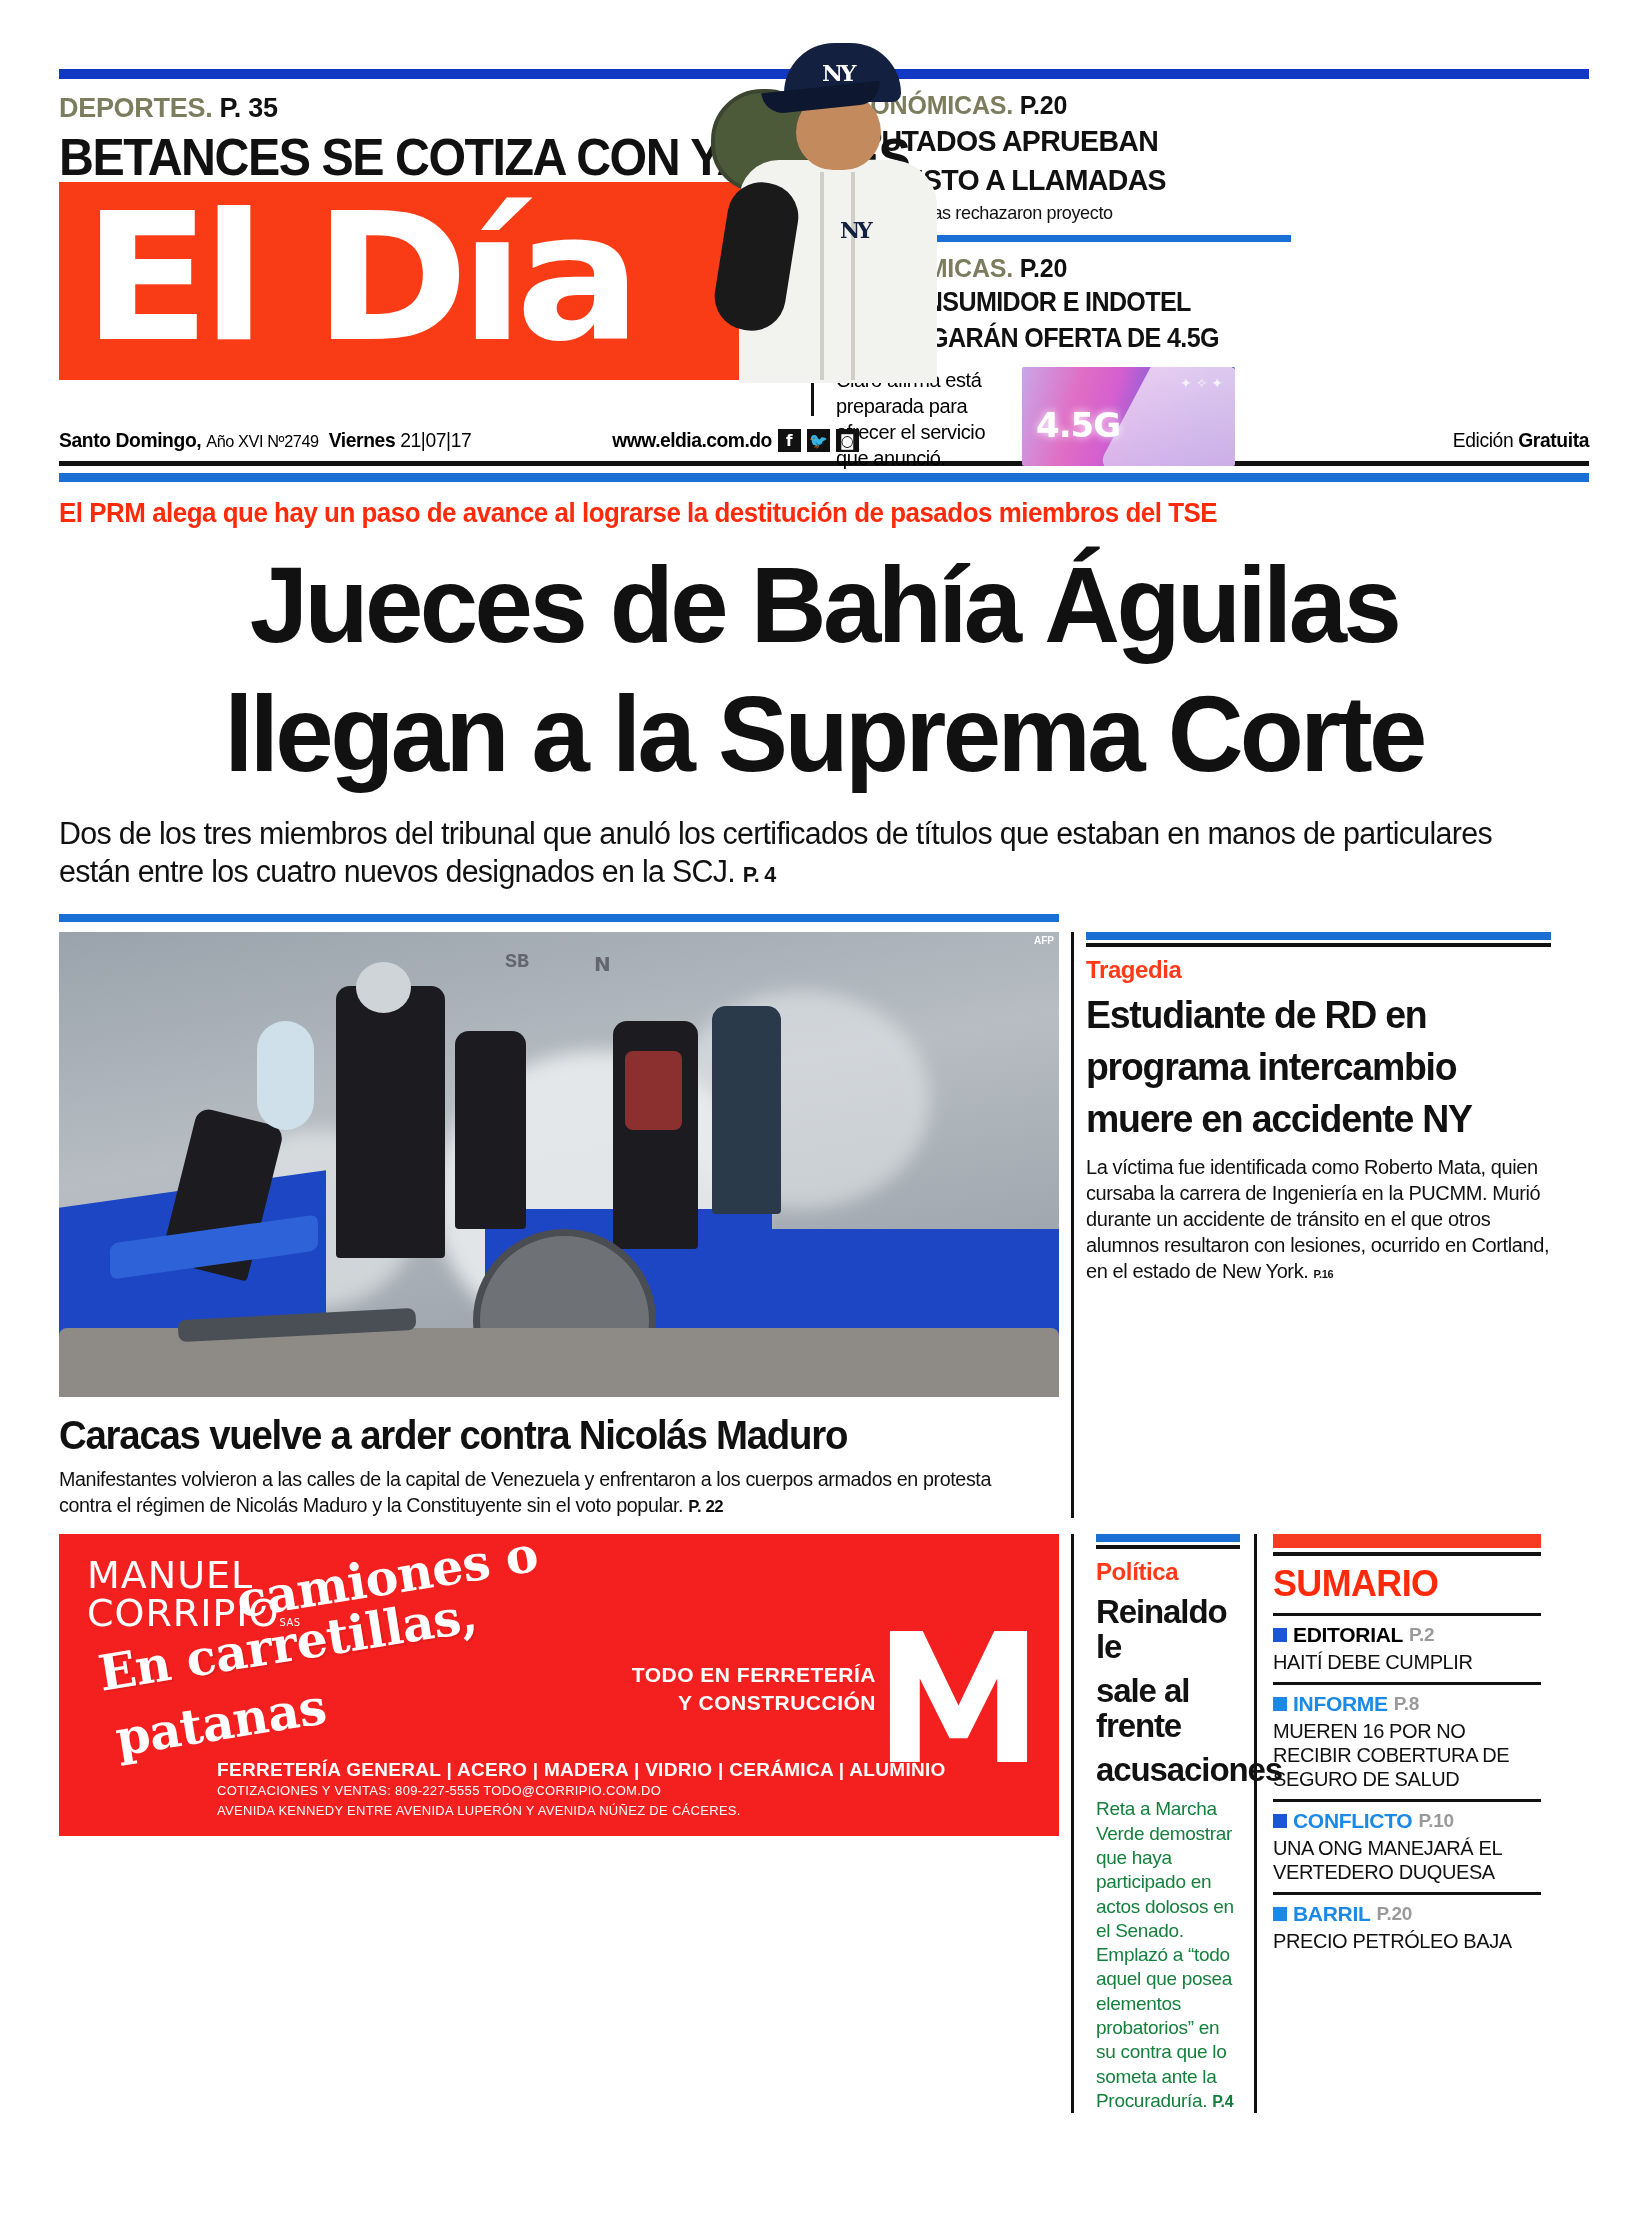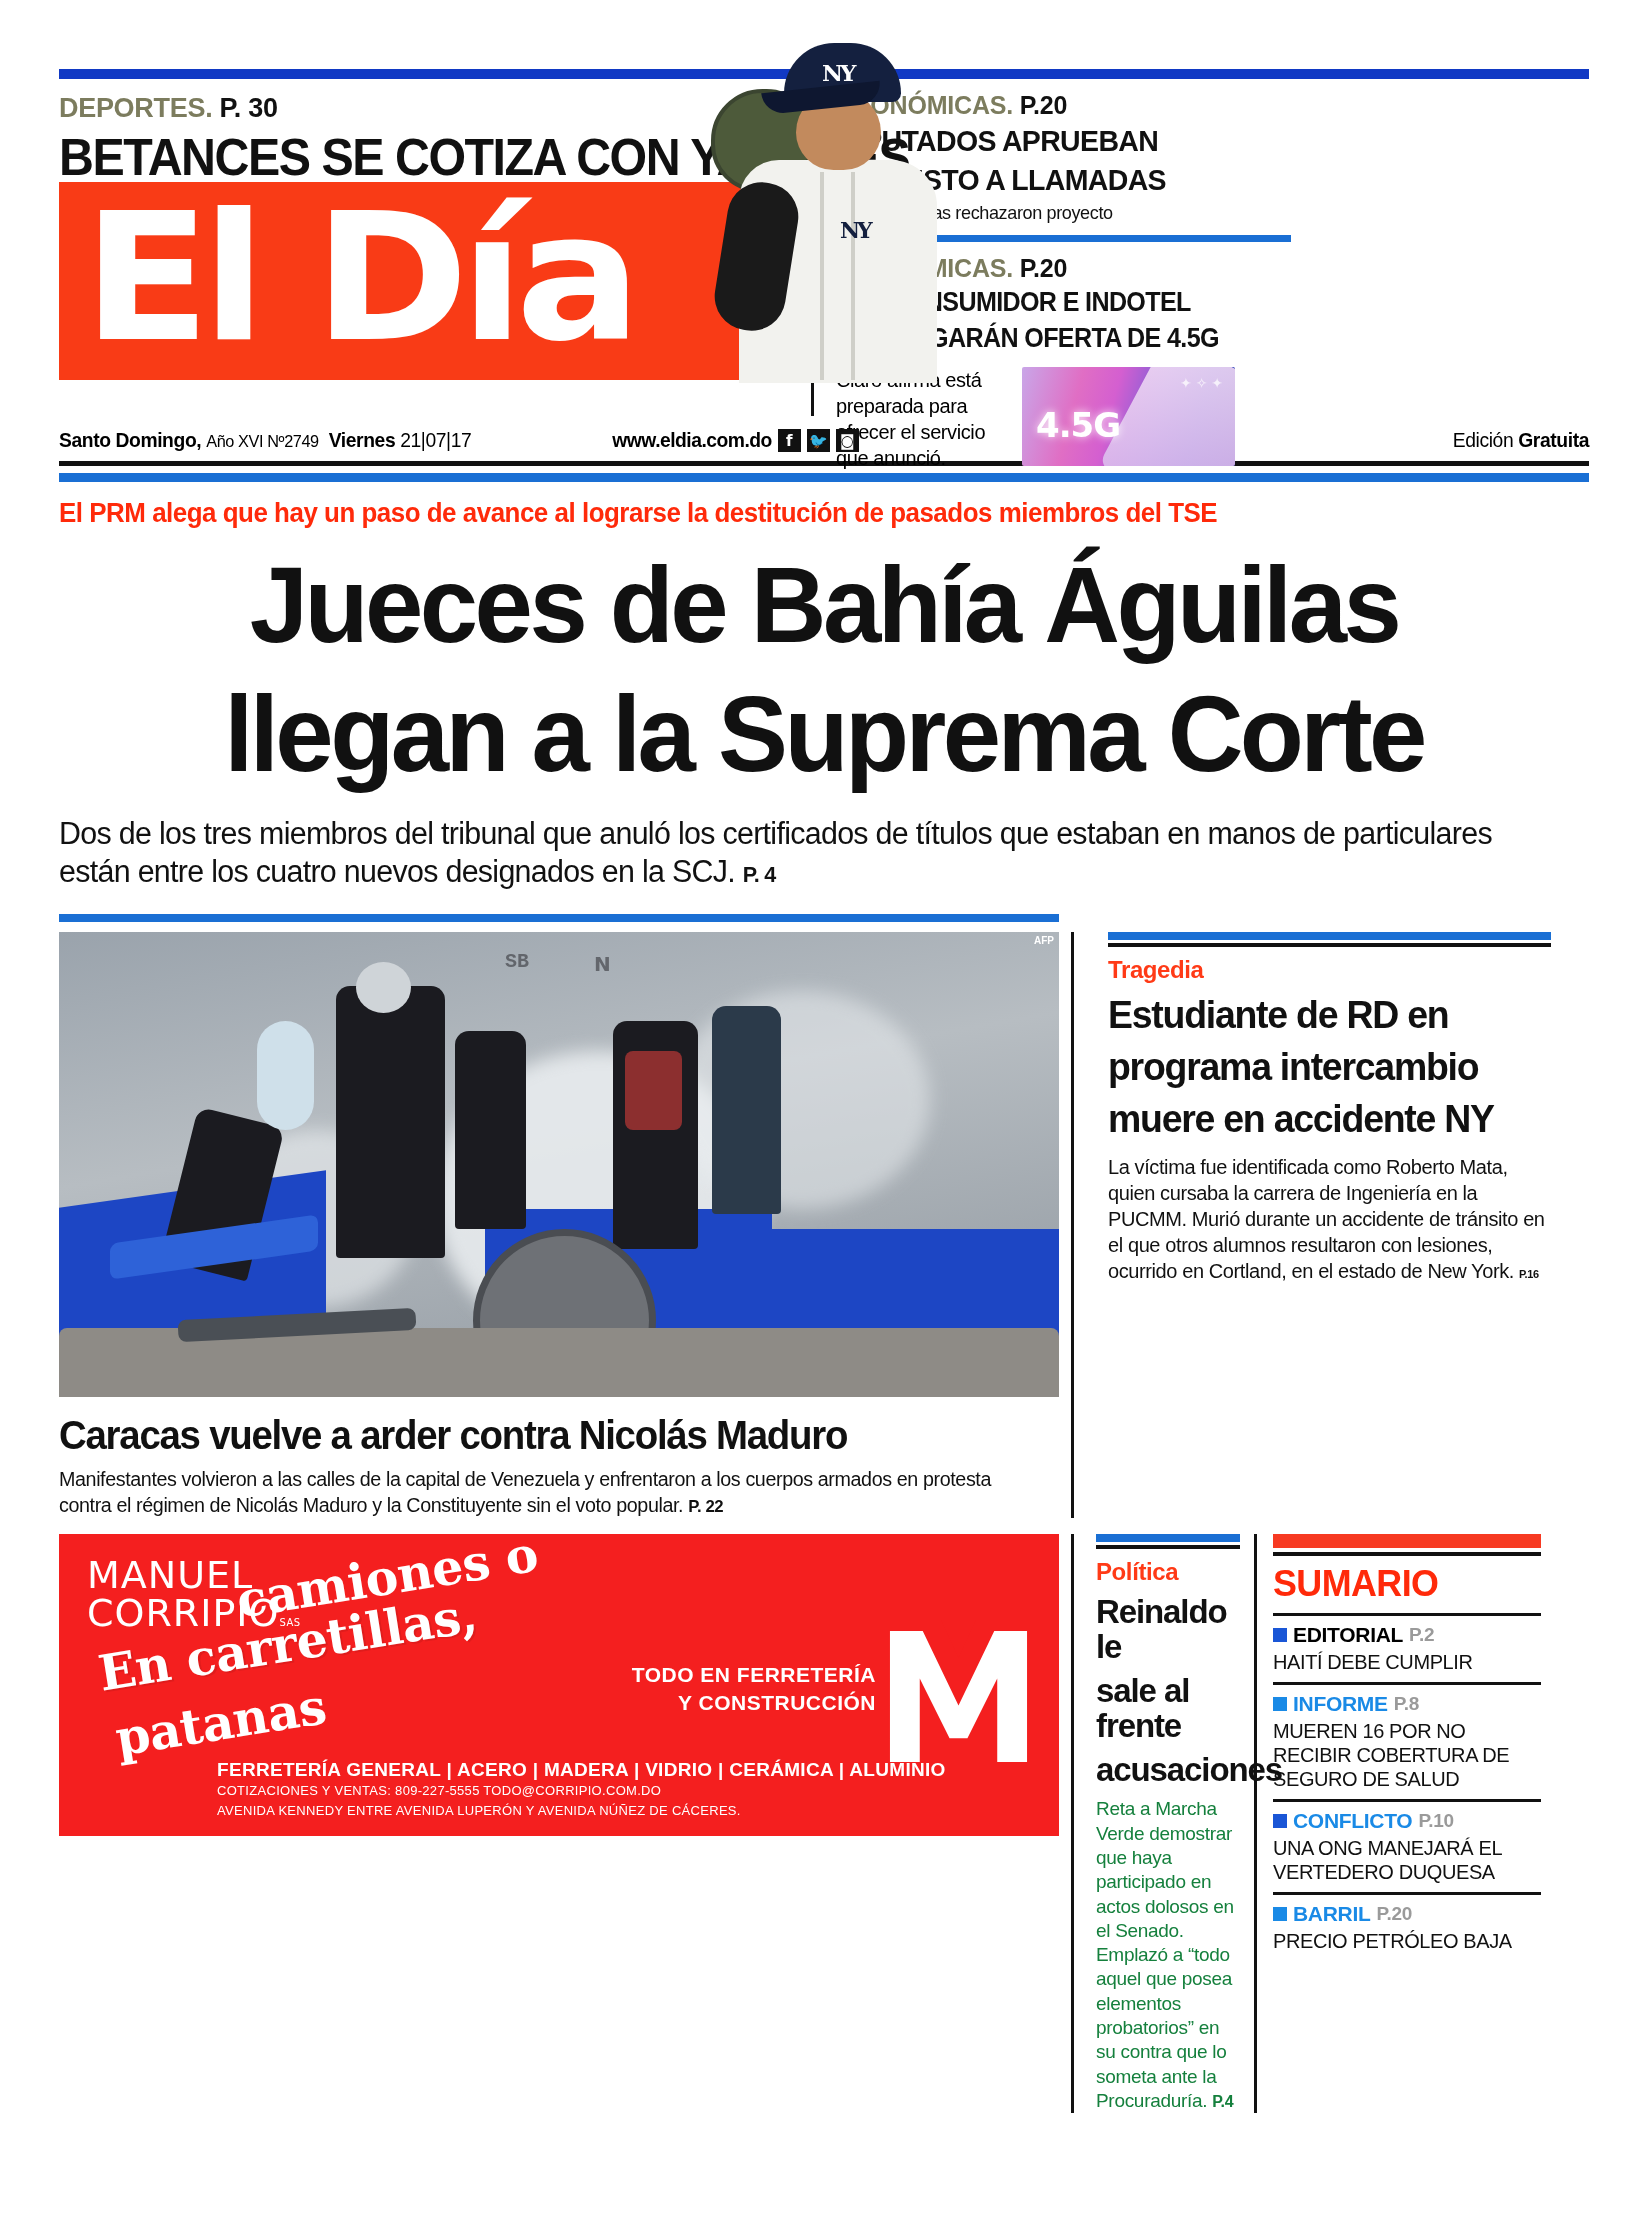--- a/index.html
+++ b/index.html
@@ -134,21 +134,21 @@
     font-size:31px; line-height:1.25; letter-spacing:-0.7px; margin-top:28px;
     color:#111; transform:scaleX(0.98); transform-origin:left top;
   }
   .main-deck b { font-weight:bold; font-size:22px; }
 
   .blue-rule3 { height:8px; background:#1a6fd4; margin-top:22px; width:1000px; }
 
   
   .mid-grid { display:flex; margin-top:10px; gap:0; }
   .mid-left { width:1000px; }
-  .mid-right { width:480px; padding-left:34px; border-left:3px solid #111; margin-left:12px; }
+  .mid-right { width:480px; padding-left:12px; border-left:3px solid #111; margin-left:12px; }
 
   
   .photo {
     position:relative; width:1000px; height:465px; overflow:hidden;
     background: linear-gradient(170deg,#9aa3ac 0%, #b7bdc2 40%, #8e969e 100%);
   }
   .photo .credit { position:absolute; right:5px; top:3px; color:#fff; font-size:10px; font-weight:bold; z-index:9;}
   .ph-smoke { position:absolute; border-radius:50%; background:rgba(235,238,241,.85); filter: blur(9px); }
   .ph-blue { position:absolute; background:#1d46c4; }
   .ph-dark { position:absolute; background:#18181c; border-radius:8px; }
@@ -225,21 +225,21 @@
 
 <div class="page">
 
   <div class="top-rule"></div>
 
   <div class="topsec">
 
     <div class="top-left">
       <div class="kicker">
         <span class="sect">DEPORTES.</span>
-        <span class="pg">P. 30</span>
+        <span class="pg">P. 35</span>
       </div>
       <div class="sports-head">BETANCES SE COTIZA CON YANKEES</div>
       <div class="sports-sub">“Lo mío es hacer mi trabajo lanzando, sobre mi salario se encargará mi agente”, dijo Dellín Betances, seleccionado por cuarta temporada al Juego de las Estrellas.</div>
     </div>
 
     <div class="top-right">
       <div class="econ-kicker">
         <span class="sect">ECONÓMICAS.</span>
         <span class="pg">P.20</span>
       </div>

